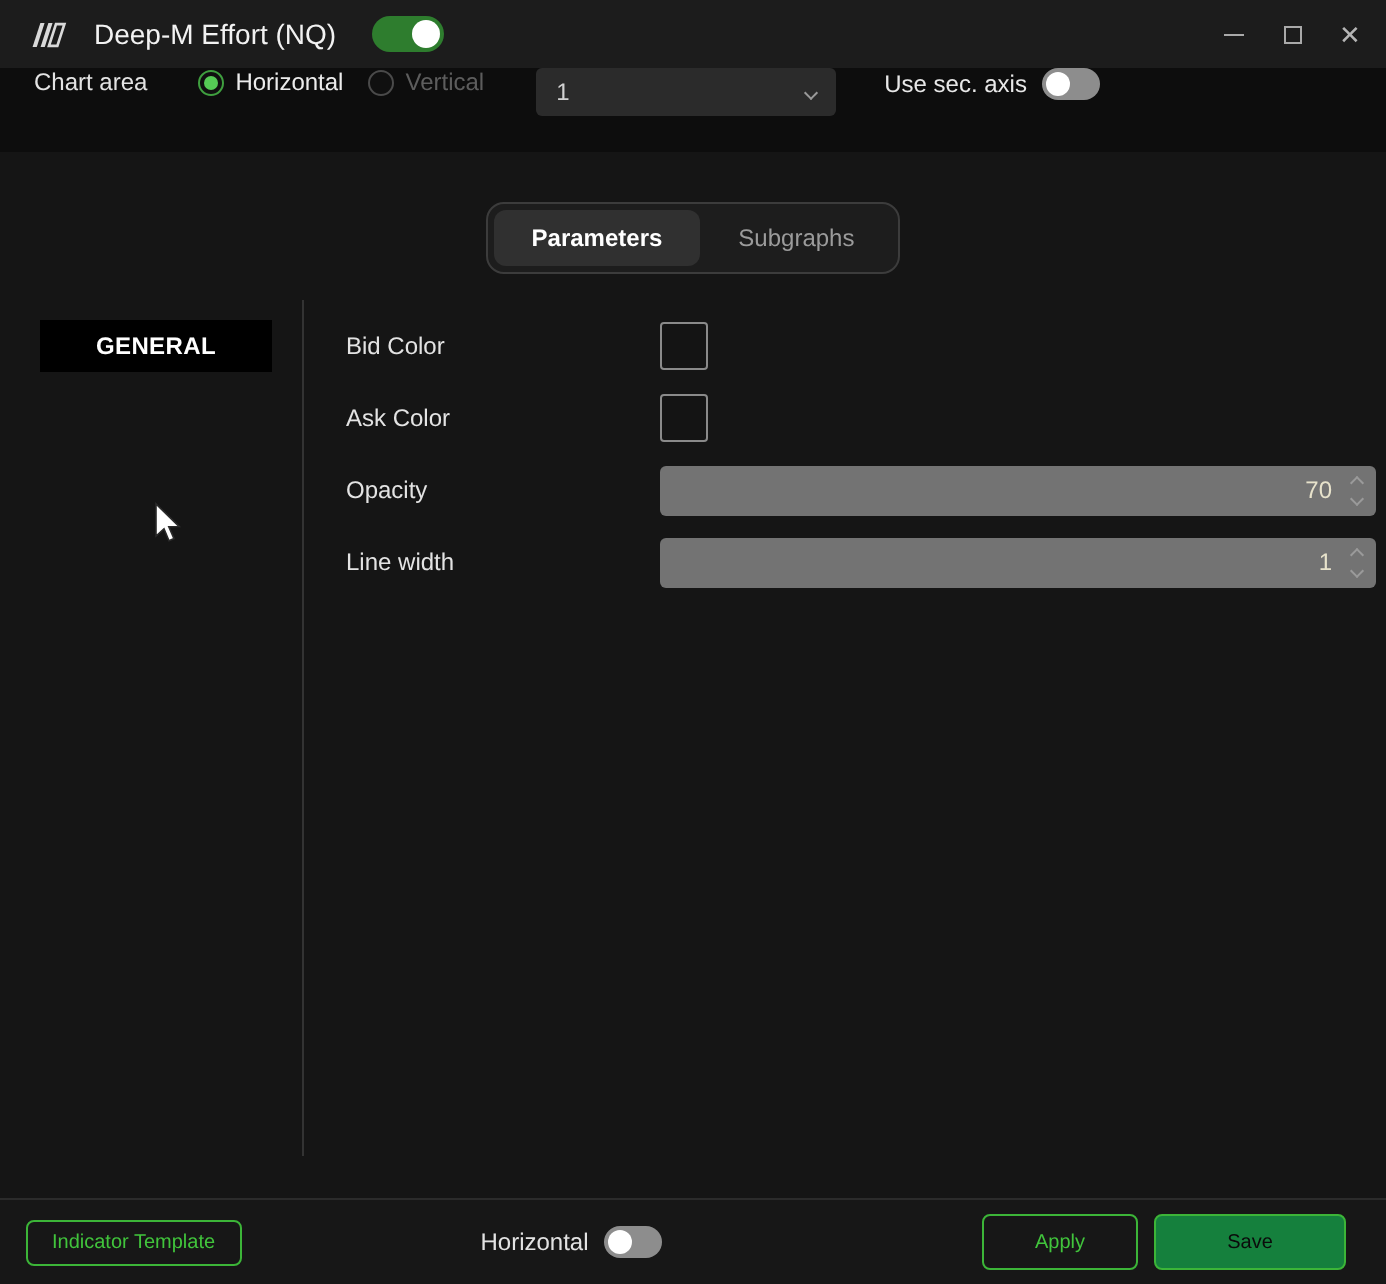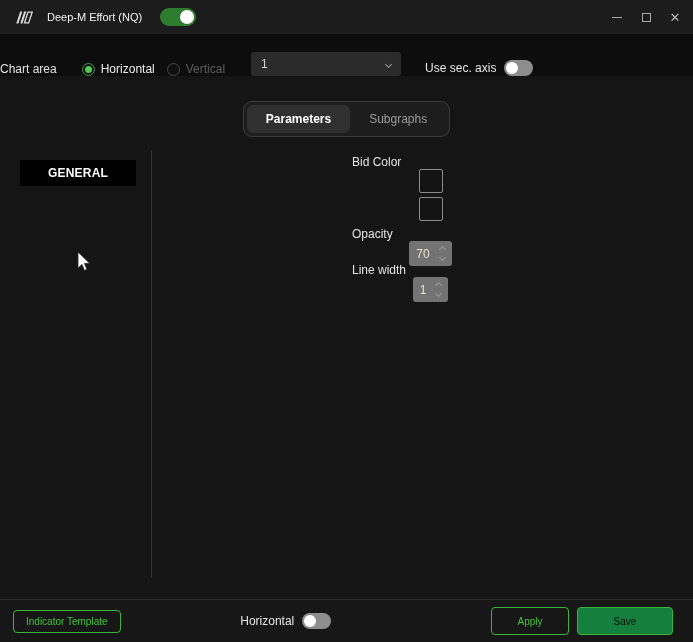--- a/index.html
+++ b/index.html
@@ -13,21 +13,21 @@
   }
   #window { position: relative; width: 693px; height: 642px; background:#151515; }
 
   
   .titlebar {
     height: 34px; background:#1c1c1c;
     display:flex; align-items:center;
     padding: 0 8px 0 12px;
   }
   .app-icon { margin-right: 13px; display:flex; align-items:center; }
-  .titlebar-title { font-size: 11px; color:#f2f2f2; }
+  .titlebar-title { font-size: 14px; color:#f2f2f2; }
   .titlebar-toggle { margin-left: 18px; }
   .win-controls { margin-left:auto; display:flex; gap:9px; align-items:center; }
   .win-btn { width:20px; height:22px; display:flex; align-items:center; justify-content:center; color:#a9a9a9; cursor:default; }
   .glyph-min { width:10px; height:0; border-top:1px solid #a9a9a9; display:block; }
   .glyph-max { width:9px; height:9px; border:1px solid #a9a9a9; display:block; }
   .glyph-close { font-size:13px; line-height:1; color:#b5b5b5; }
 
   
   .toggle { position:relative; border-radius:10px; }
   .toggle .knob { position:absolute; border-radius:50%; background:#fff; }
@@ -36,21 +36,22 @@
   .toggle.sm { width:29px; height:16px; }
   .toggle.sm .knob { width:12px; height:12px; top:2px; }
   .toggle.on  { background:#2e7d2e; }
   .toggle.on .knob { right:2px; }
   .toggle.off { background:#8d8d8d; }
   .toggle.off .knob { left:2px; }
 
   
   .toolbar {
     height: 42px; background:#0d0d0d;
-    display:flex; align-items:flex-end;
+    display:flex; align-items:flex-start;
+    padding-left:17px;
   }
   .toolbar-label { color:#e3e3e3; }
   .radio-group { display:flex; align-items:center; margin-left:25px; gap:6px; }
   .radio { width:13px; height:13px; border-radius:50%; border:1px solid #3f9f3f; position:relative; background:#101010; }
   .radio.selected::after { content:""; position:absolute; inset:2px; border-radius:50%; background:#55cb55; }
   .radio.disabled { border-color:#4a4a4a; }
   .radio-label { color:#ececec; }
   .radio-label.disabled { color:#5d5d5d; }
   .radio-group + .radio-group { margin-left:12px; }
   .select {
@@ -76,21 +77,21 @@
   
   .dialog-body { display:flex; height:428px; margin-top:13px; }
   .sidebar { width:152px; border-right:1px solid #333333; }
   .general-item {
     margin:10px 15px 0 20px; height:26px;
     background:#000000; color:#ffffff;
     display:flex; align-items:center; justify-content:center;
     font-weight:bold; letter-spacing:0.2px;
   }
   .params { flex:1; padding:5px 5px 0 21px; }
-  .prow { height:36px; display:flex; align-items:center;flex-direction:column; }
+  .prow { height:36px; display:flex; align-items:center; }
   .plabel { width:157px; color:#e3e3e3; }
   .pcontrol { flex:1; display:flex; align-items:center; }
   .swatch {
     width:24px; height:24px; border:1px solid #8a8a8a; border-radius:2px;
     background:#141414; padding:2px;
   }
   .swatch .fill { width:100%; height:100%; }
   .numinput {
     flex:1; height:25px; background:#737373; border-radius:3px;
     display:flex; align-items:center; justify-content:flex-end;
@@ -186,20 +187,21 @@
       <div class="prow">
         <span class="plabel">Bid Color</span>
         <span class="pcontrol">
           <span class="swatch">
             <span class="fill" style="background: rgb(74, 13, 157);"></span>
           </span>
         </span>
       </div>
 
       <div class="prow">
+        <span class="plabel">Ask Color</span>
         <span class="pcontrol">
           <span class="swatch">
             <span class="fill" style="background: rgb(30, 107, 30);"></span>
           </span>
         </span>
       </div>
 
       <div class="prow">
         <span class="plabel">Opacity</span>
         <span class="pcontrol">

